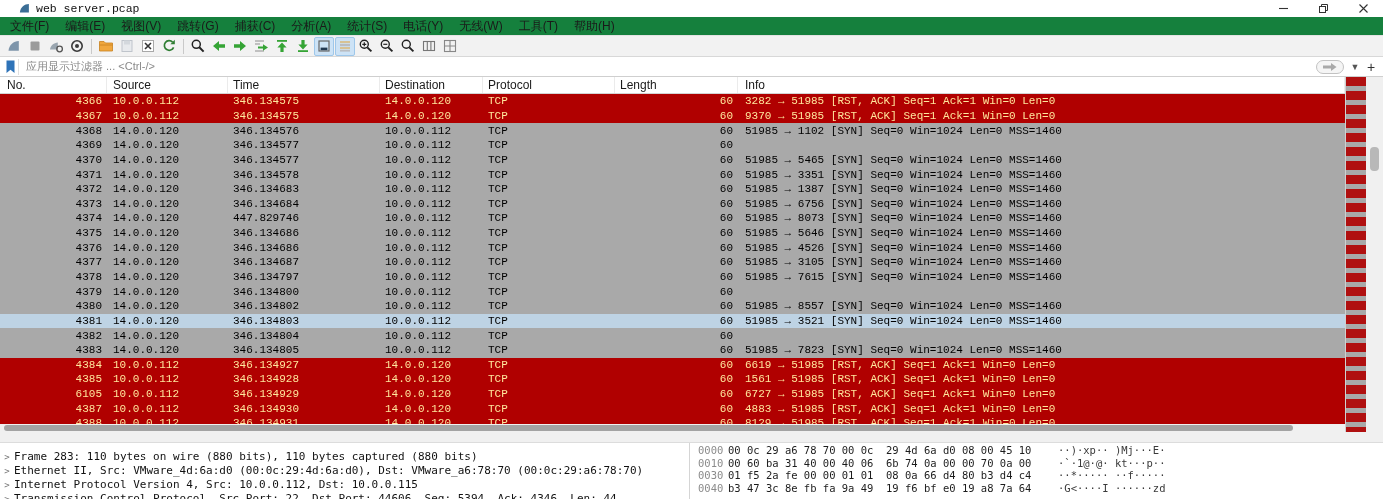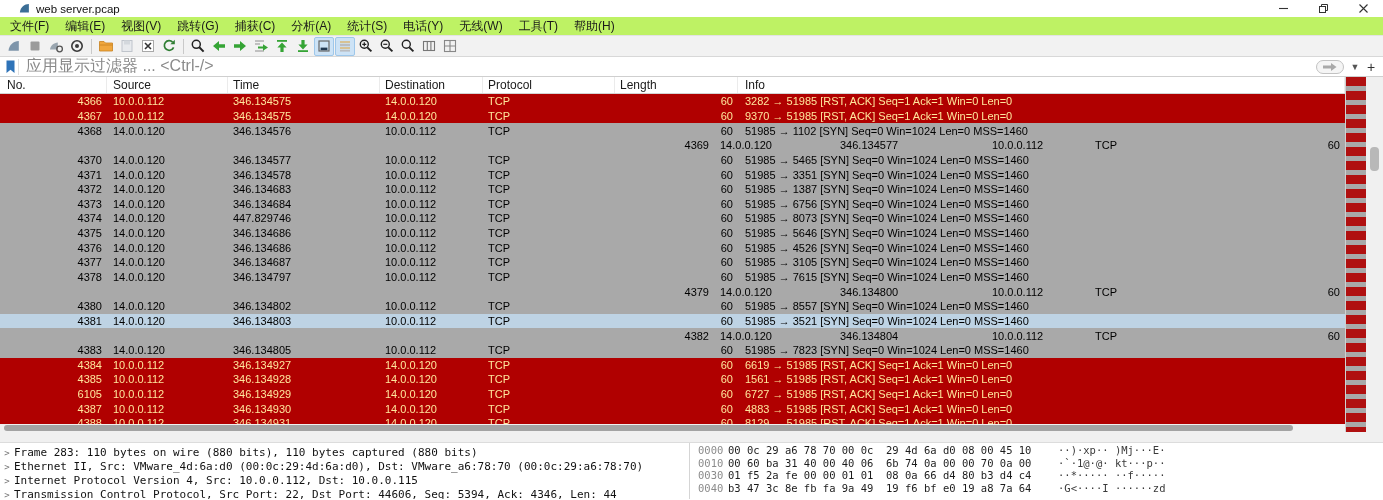--- a/index.html
+++ b/index.html
@@ -2,52 +2,52 @@
 <html style="--rst-bg: #b00000; --rst-fg: #ffe69c; --syn-bg: #a9a9a9; --sel-bg: #bed3e4; --toolbar-active: #cde3f6; --mm-red: #b01010; --mm-gray: #a8a8a8;"><head>
 <meta charset="utf-8">
 <style>
   * { margin:0; padding:0; box-sizing:border-box; }
   html,body { width:1383px; height:500px; overflow:hidden; background:#fff;
               font-family:"Liberation Sans", sans-serif; }
 
   
   .titlebar { height:17px; display:flex; align-items:center; background:#fff; padding-left:4px; }
   .titlebar .fin { width:13px; height:13px; margin:0 5px 0 14px; }
-  .titlebar .title { font-size:11.5px; color:#111; flex:1; }
+  .titlebar .title { font-size:11.5px; color:#111; flex:1;font-family:Liberation Mono, monospace; }
   .wincontrols { display:flex; height:17px; }
   .wincontrols .wbtn { width:40px; display:flex; align-items:center; justify-content:center; }
   .wincontrols svg { display:block; }
 
   
-  .menubar { height:18px; display:flex; align-items:center; background:#bef264; font-size:12px; color:#1a1a1a; padding-left:2px; }
+  .menubar { height:18px; display:flex; align-items:center; background:#15803d; font-size:12px; color:#1a1a1a; padding-left:2px; }
   .menubar .mitem { padding:2px 8px; cursor:default; white-space:nowrap; }
 
   
   .toolbar { height:22px; background:#f2f2f2; border-top:1px solid #e3e3e3; border-bottom:1px solid #d8d8d8;
              display:flex; align-items:center; padding:0 4px; gap:1px; }
   .tbtn { width:20px; height:19px; display:flex; align-items:center; justify-content:center; border-radius:2px; border:1px solid transparent; }
   .tbtn.active { background:var(--toolbar-active,#cde3f6); border-color:#9ec7ea; }
   .tsep { width:1px; height:15px; background:#c9c9c9; margin:0 3px; }
 
   
   .filterbar { height:20px; display:flex; align-items:center; background:#fff; border-bottom:1px solid #cfcfcf; padding:0 3px; }
   .fbookmark { width:16px; height:16px; display:flex; align-items:center; justify-content:center; border-right:1px solid #e0e0e0; margin-right:2px; }
-  .finput { flex:1; font-size:16px; color:#8a8a8a; padding-left:5px; white-space:nowrap; overflow:hidden; }
+  .finput { flex:1; font-size:11px; color:#8a8a8a; padding-left:5px; white-space:nowrap; overflow:hidden; }
   .fapply { width:28px; height:14px; border:1px solid #c2c2c2; border-radius:7px; background:#f5f5f5;
             display:flex; align-items:center; justify-content:center; margin-right:4px; }
   .fcaret { width:14px; display:flex; align-items:center; justify-content:center; color:#555; font-size:9px; }
   .fplus { width:18px; display:flex; align-items:center; justify-content:center; color:#333; font-size:14px; }
 
   
   .listwrap { display:flex; height:355px; }
   .listmain { flex:1; display:flex; flex-direction:column; overflow:hidden; }
   .phead { height:17px; display:flex; align-items:center; background:#fff; border-bottom:1px solid #d4d4d4; font-size:12px; color:#1a1a1a; }
   .phead .hc { height:100%; display:flex; align-items:center; border-right:1px solid #ebebeb; }
   .rows { height:330px; overflow:hidden; background:#fff; }
-  .prow { height:14.65px; display:flex; align-items:center; font-family:Liberation Sans, sans-serif; font-size:11px; white-space:nowrap;justify-content:flex-end; }
+  .prow { height:14.65px; display:flex; align-items:center; font-family:Liberation Mono, monospace; font-size:11px; white-space:nowrap; }
   .prow.rst { background:var(--rst-bg,#b00000); color:var(--rst-fg,#ffe69c); }
   .prow.syn { background:var(--syn-bg,#a9a9a9); color:#000; }
   .prow.selected { background:var(--sel-bg,#bed3e4); color:#000; }
   .c0 { width:107px; text-align:right; padding-right:5px; }
   .c1 { width:121px; padding-left:6px; }
   .c2 { width:152px; padding-left:5px; }
   .c3 { width:103px; padding-left:5px; }
   .c4 { width:132px; padding-left:5px; }
   .c5 { width:123px; text-align:right; padding-right:5px; justify-content:flex-end; }
   .c6 { flex:1; padding-left:7px; overflow:hidden; }
@@ -59,21 +59,21 @@
   .vthumb { position:absolute; left:4px; top:70px; width:9px; height:24px; background:#b8b8b8; border-radius:4px; }
 
   .hscroll { height:8px; background:#f0f0f0; position:relative; }
   .hthumb { position:absolute; left:4px; top:1px; height:6px; width:1289px; background:#a3a3a3; border-radius:3px; }
 
   .splitter { height:11px; background:#f0f0f0; border-bottom:1px solid #dcdcdc; }
 
   
   .bottom { display:flex; height:56px; background:#fff; }
   .details { width:690px; border-right:1px solid #d5d5d5; overflow:hidden; padding-top:2px; }
-  .dline { height:14px; line-height:16px; font-family:"DejaVu Sans Mono", monospace; font-size:11px; color:#111; white-space:nowrap; }
+  .dline { height:14px; line-height:23px; font-family:"DejaVu Sans Mono", monospace; font-size:11px; color:#111; white-space:nowrap; }
   .dline .arr { display:inline-block; width:14px; text-align:center; color:#777; font-size:9px; }
   .bytes { flex:1; overflow:hidden; padding-top:1px; }
   .hline { height:12.5px; line-height:12.5px; font-family:"DejaVu Sans Mono", monospace; font-size:10.5px; white-space:pre; display:flex; }
   .hoff { color:#8b8b8b; width:38px; padding-left:8px; }
   .hbytes { color:#1c1c1c; width:330px; }
   .hascii { color:#3a3a3a; }
 </style>
 </head>
 <body>
 

